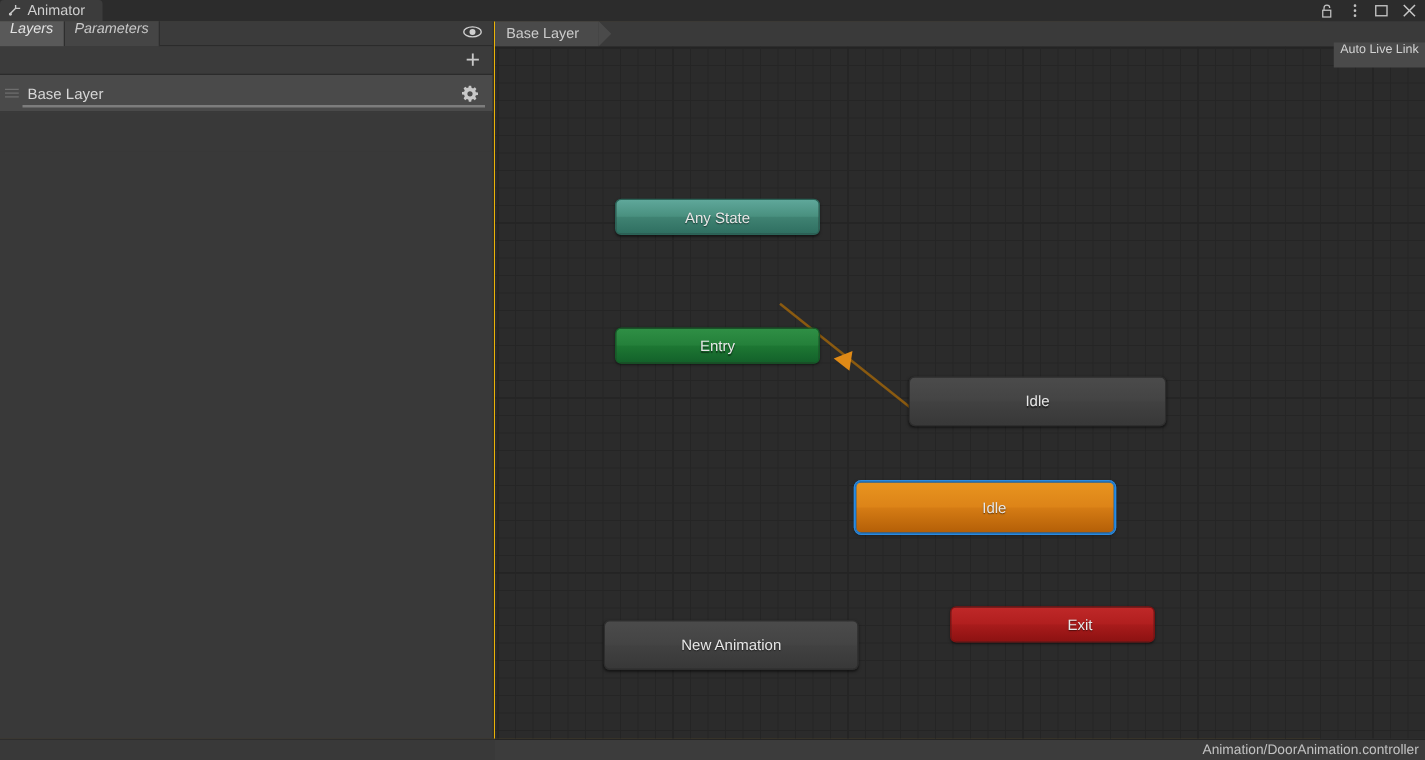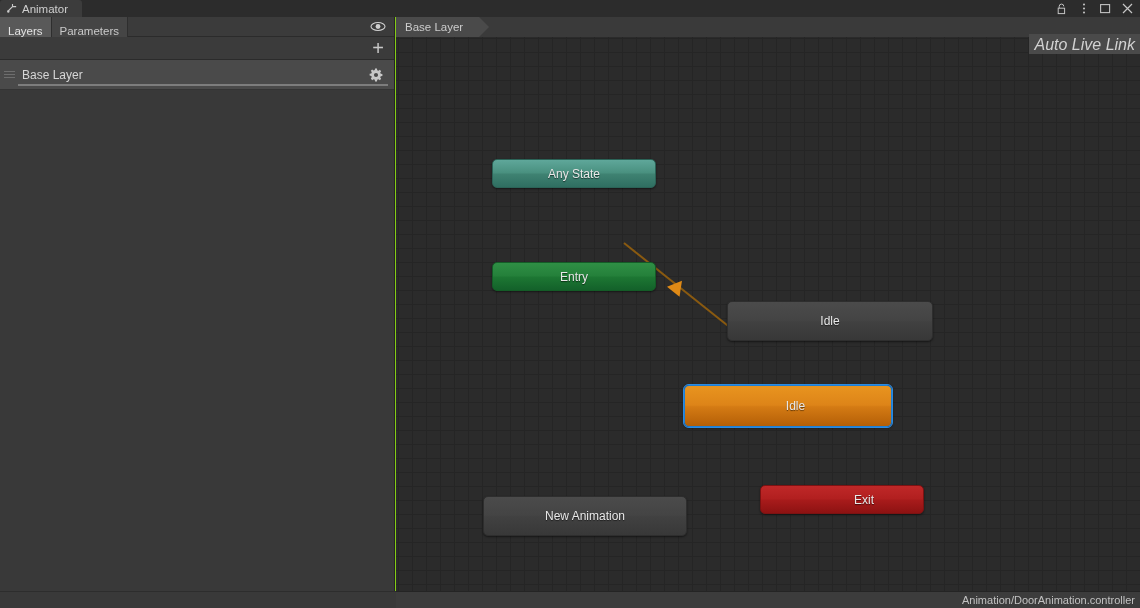--- a/index.html
+++ b/index.html
@@ -6,21 +6,21 @@
   html, body {
     width: 1140px; height: 608px;
     background: #383838;
     font-family: "Liberation Sans", sans-serif;
     overflow: hidden;
     -webkit-font-smoothing: antialiased;
   }
   #app {
     position: relative;
     width: 1056px; height: 608px;
-    background: #84cc16;
+    background: #eab308;
   }
 
   
   .tabbar {
     position: absolute; left: 0; top: 0;
     width: 1140px; height: 17px;
     background: #2c2c2c;
     display: flex; align-items: stretch;
   }
   .win-tab {
@@ -47,25 +47,26 @@
     width: 395px; height: 574px;
     background: #393939;
     border-right: 1px solid #242424;
   }
   .lp-tabs {
     height: 20px; background: #3a3a3a;
     display: flex; align-items: stretch;
     border-bottom: 1px solid #2b2b2b;
   }
   .lp-tab {
-    display: flex; align-items: flex-end; justify-content: center;
+    display: flex; align-items: flex-start; justify-content: center;
     height: 20px; padding: 0 8px;
     font-size: 11.5px; color: #c9c9c9;
     background: #454545;
     border-right: 1px solid #2e2e2e;
+    font-style: italic;
   }
   .lp-tab.sel { background: #595959; color: #e3e3e3; }
   .lp-tabs-fill { flex: 1 1 auto; background: #3b3b3b; display:flex; align-items:center; justify-content:flex-end; padding-right:8px; }
   .lp-addrow {
     height: 23px; background: #3b3b3b;
     border-bottom: 1px solid #2b2b2b;
     display: flex; align-items: center; justify-content: flex-end;
     padding-right: 10px;
   }
   .plus-btn { color: #c8c8c8; font-size: 20px; line-height: 14px; font-weight: 300; }
@@ -180,24 +181,23 @@
   .statusbar .txt { color: #c2c2c2; font-size: 11px; margin-left: 11px; }
   .statusbar-left {
     position: absolute; left: 0; bottom: 0;
     width: 396px; height: 17px;
     background: #393939;
     border-top: 1px solid #2d2d2d;
   }
   .live-link {
     position: absolute; right: 0; top: 17px;
     height: 20px; padding: 0 5px;
-    display: flex; align-items: flex-end;
-    background: #4a4a4a; color: #d2d2d2; font-size: 16px;
+    display: flex; align-items: flex-start;
+    background: #4a4a4a; color: #d2d2d2; font-size: 10px;
     z-index: 4;
-    font-style: italic;
   }
 </style>
 </head>
 <body>
 
 <div id="app">
 
   <div class="tabbar">
     <div class="win-tab">
       <span class="tabicon">

